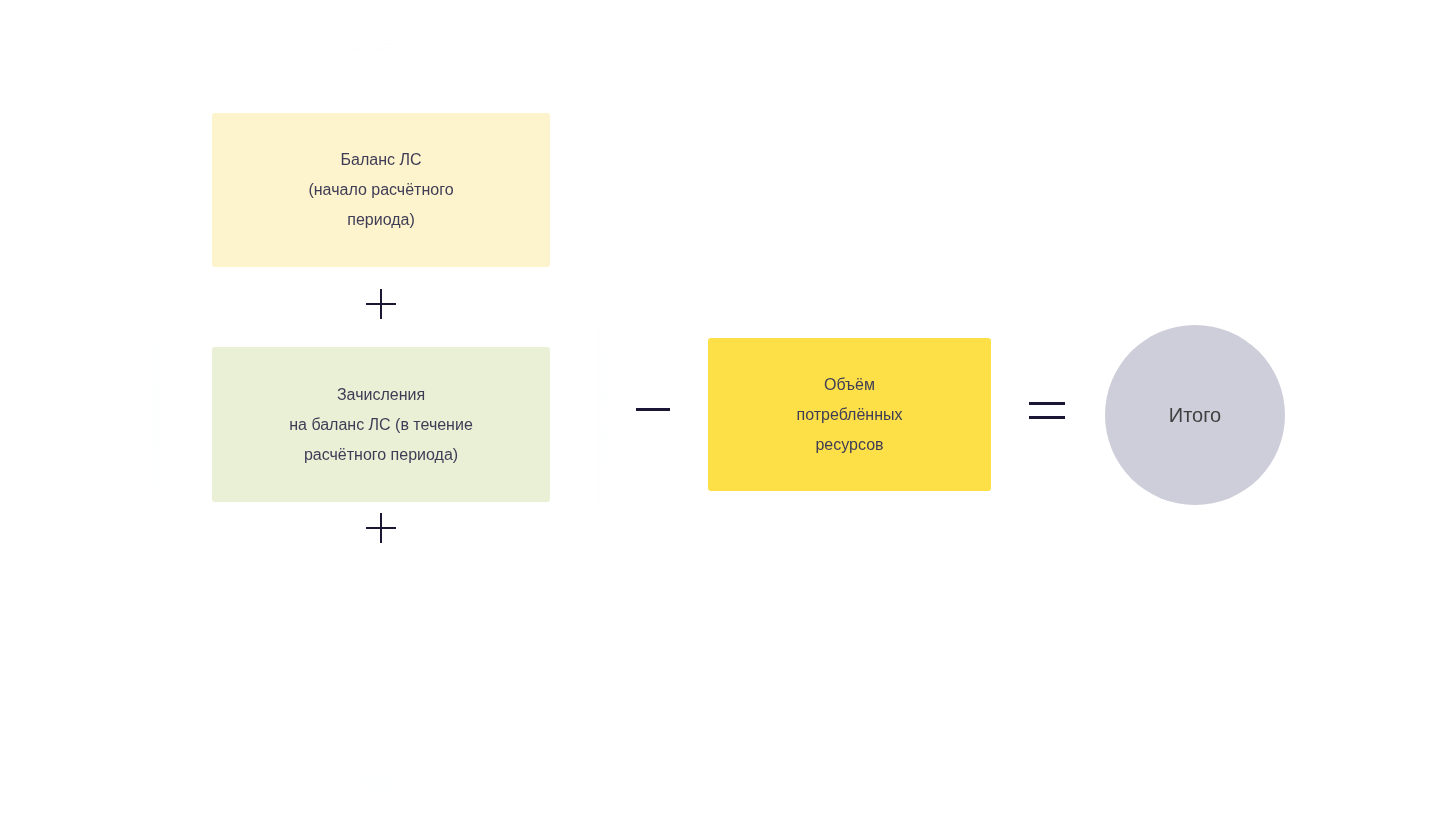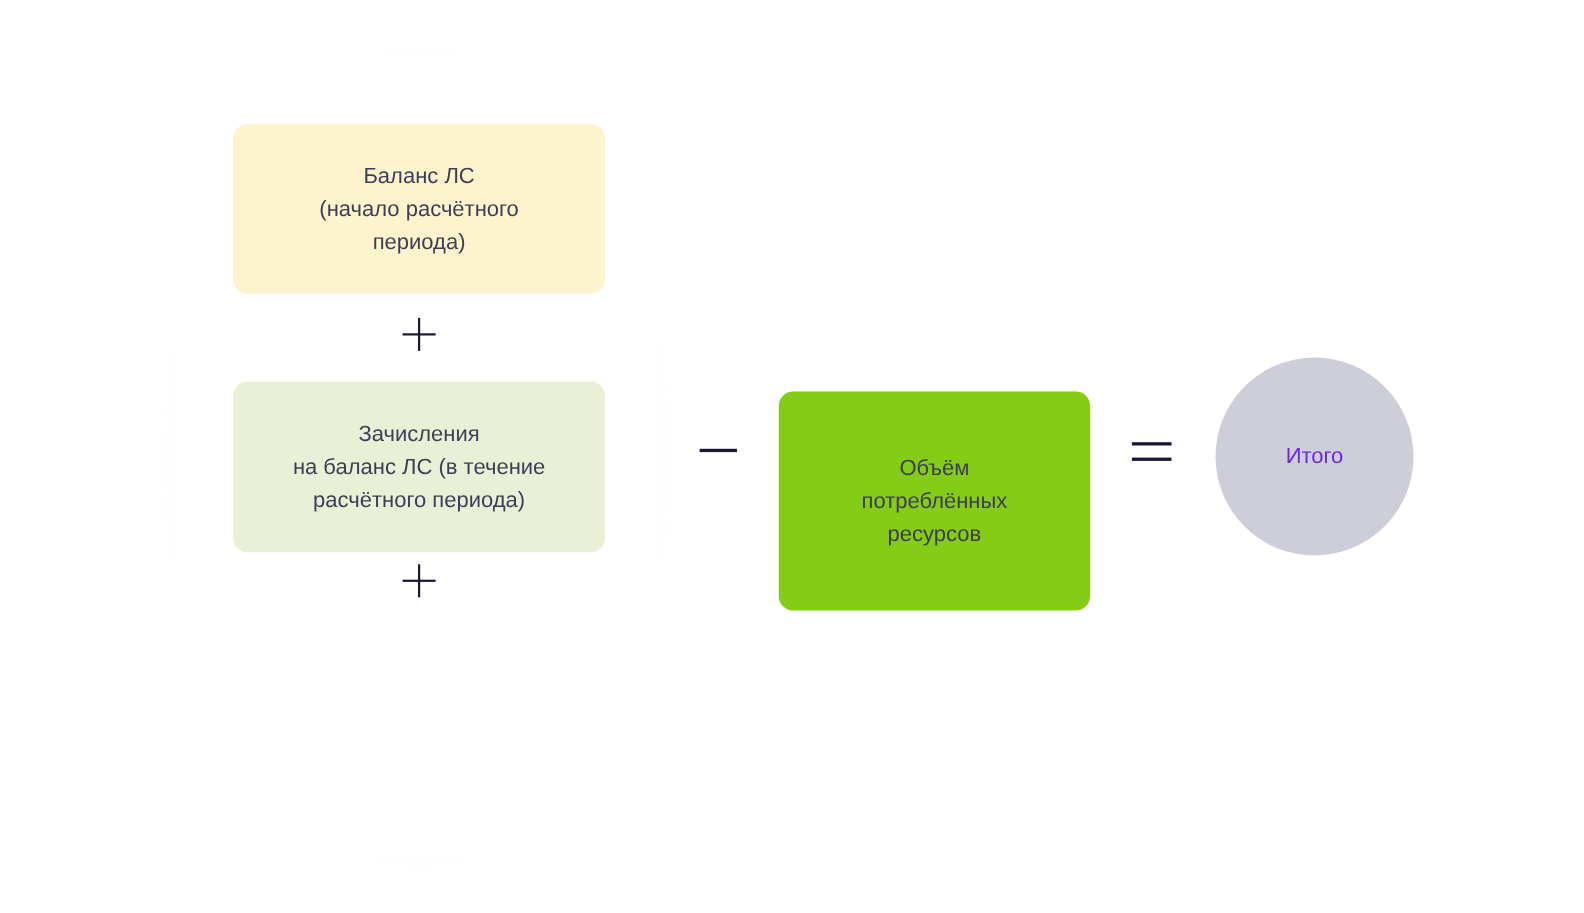--- a/index.html
+++ b/index.html
@@ -39,27 +39,27 @@
     top: 52px;
     width: 436px;
     height: 726px;
     background: #ffffff;
     border-radius: 26px;
   }
 
   
   .card {
     position: absolute;
-    border-radius: 13px;
+    border-radius: 3px;
     display: flex;
     align-items: center;
     justify-content: center;
     text-align: center;
     color: #3f3d56;
-    font-size: 20px;
+    font-size: 16px;
     line-height: 30px;
     white-space: pre-line;
     box-sizing: border-box;
     padding: 6px 10px;
   }
 
   .card-balance {
     left: 212px;
     top: 113px;
     width: 338px;
@@ -76,39 +76,39 @@
   }
   .card-grants {
     left: 212px;
     top: 561px;
     width: 338px;
     height: 154px;
     background: #cce3fa;
   }
   .card-consumed {
     left: 708px;
-    top: 356px;
+    top: 338px;
     width: 283px;
-    height: 199px;
-    background: #84cc16;
+    height: 153px;
+    background: #fde047;
   }
 
   
   .circle-total {
     position: absolute;
     left: 1105px;
     top: 325px;
     width: 180px;
     height: 180px;
     border-radius: 50%;
     background: #cecdda;
     display: flex;
     align-items: center;
     justify-content: center;
-    color: #6d28d9;
+    color: #404040;
     font-size: 20px;
   }
 
   
   .op {
     position: absolute;
     color: #1a1634;
   }
 
   .op-plus {

